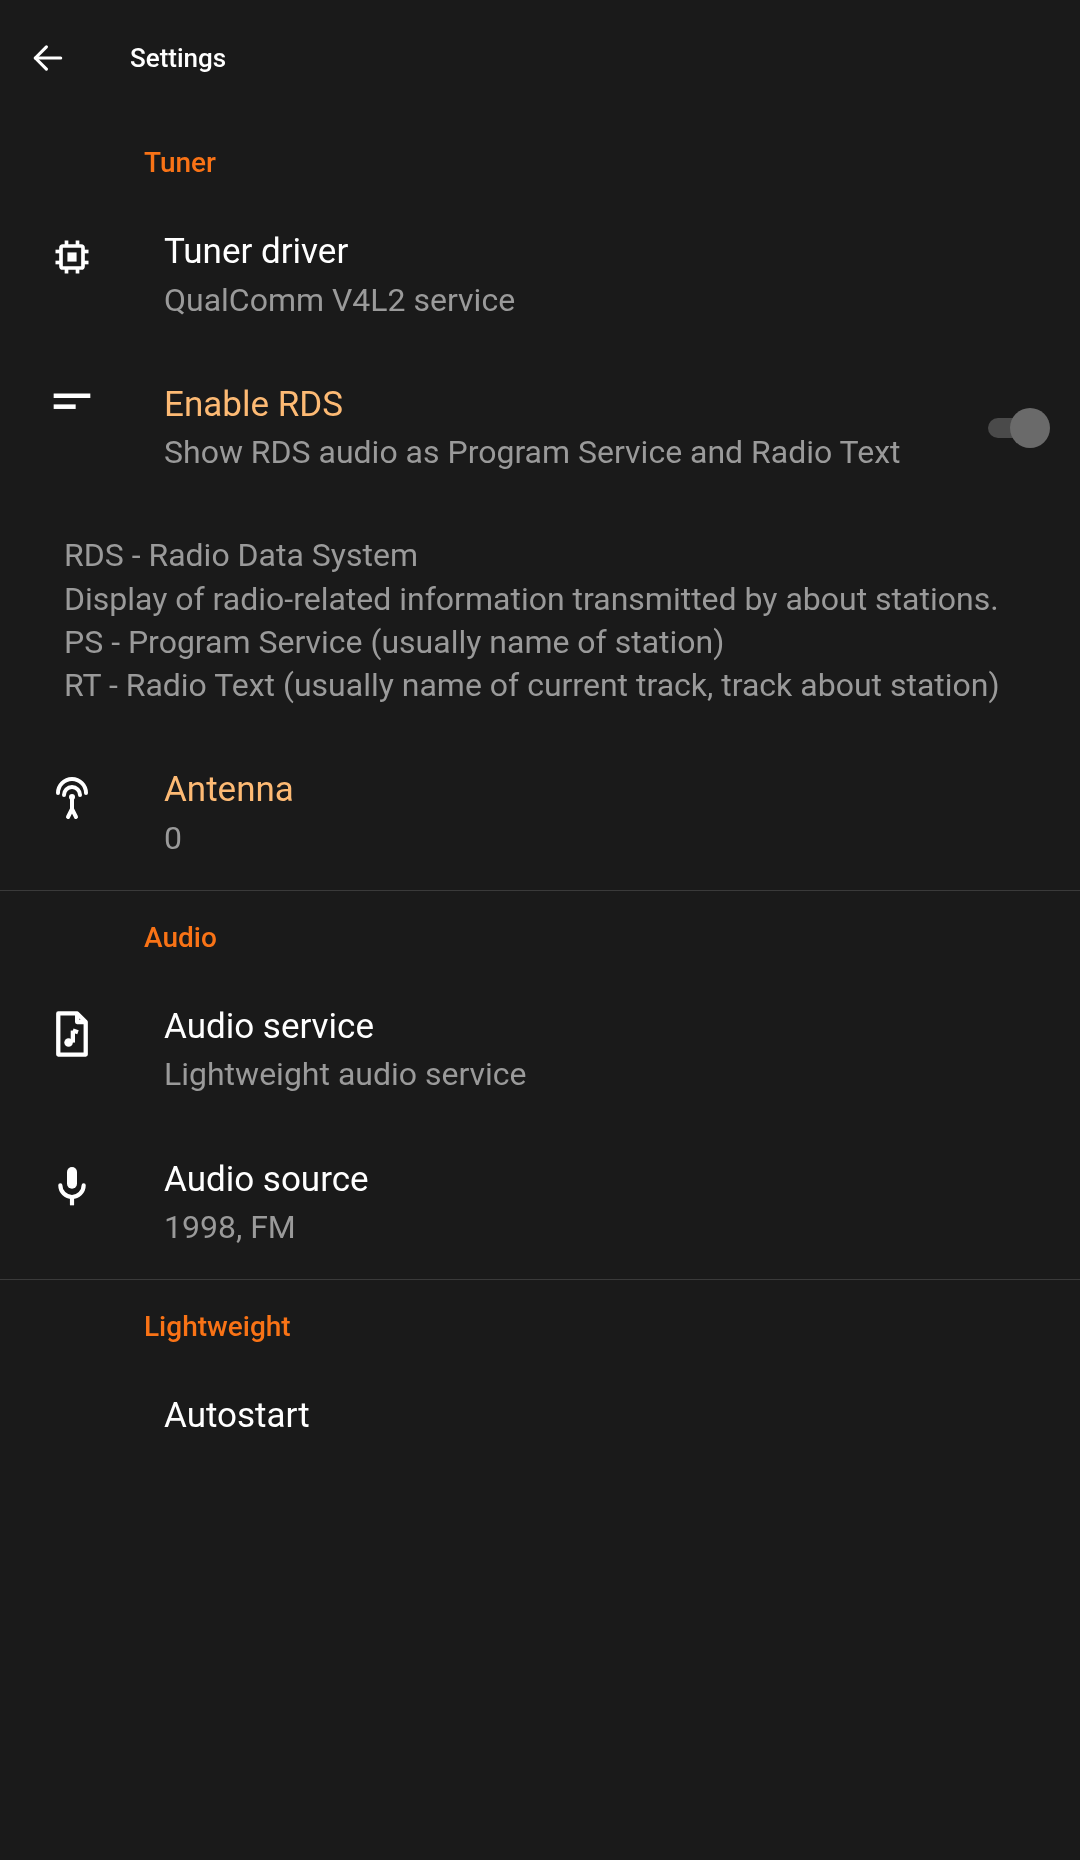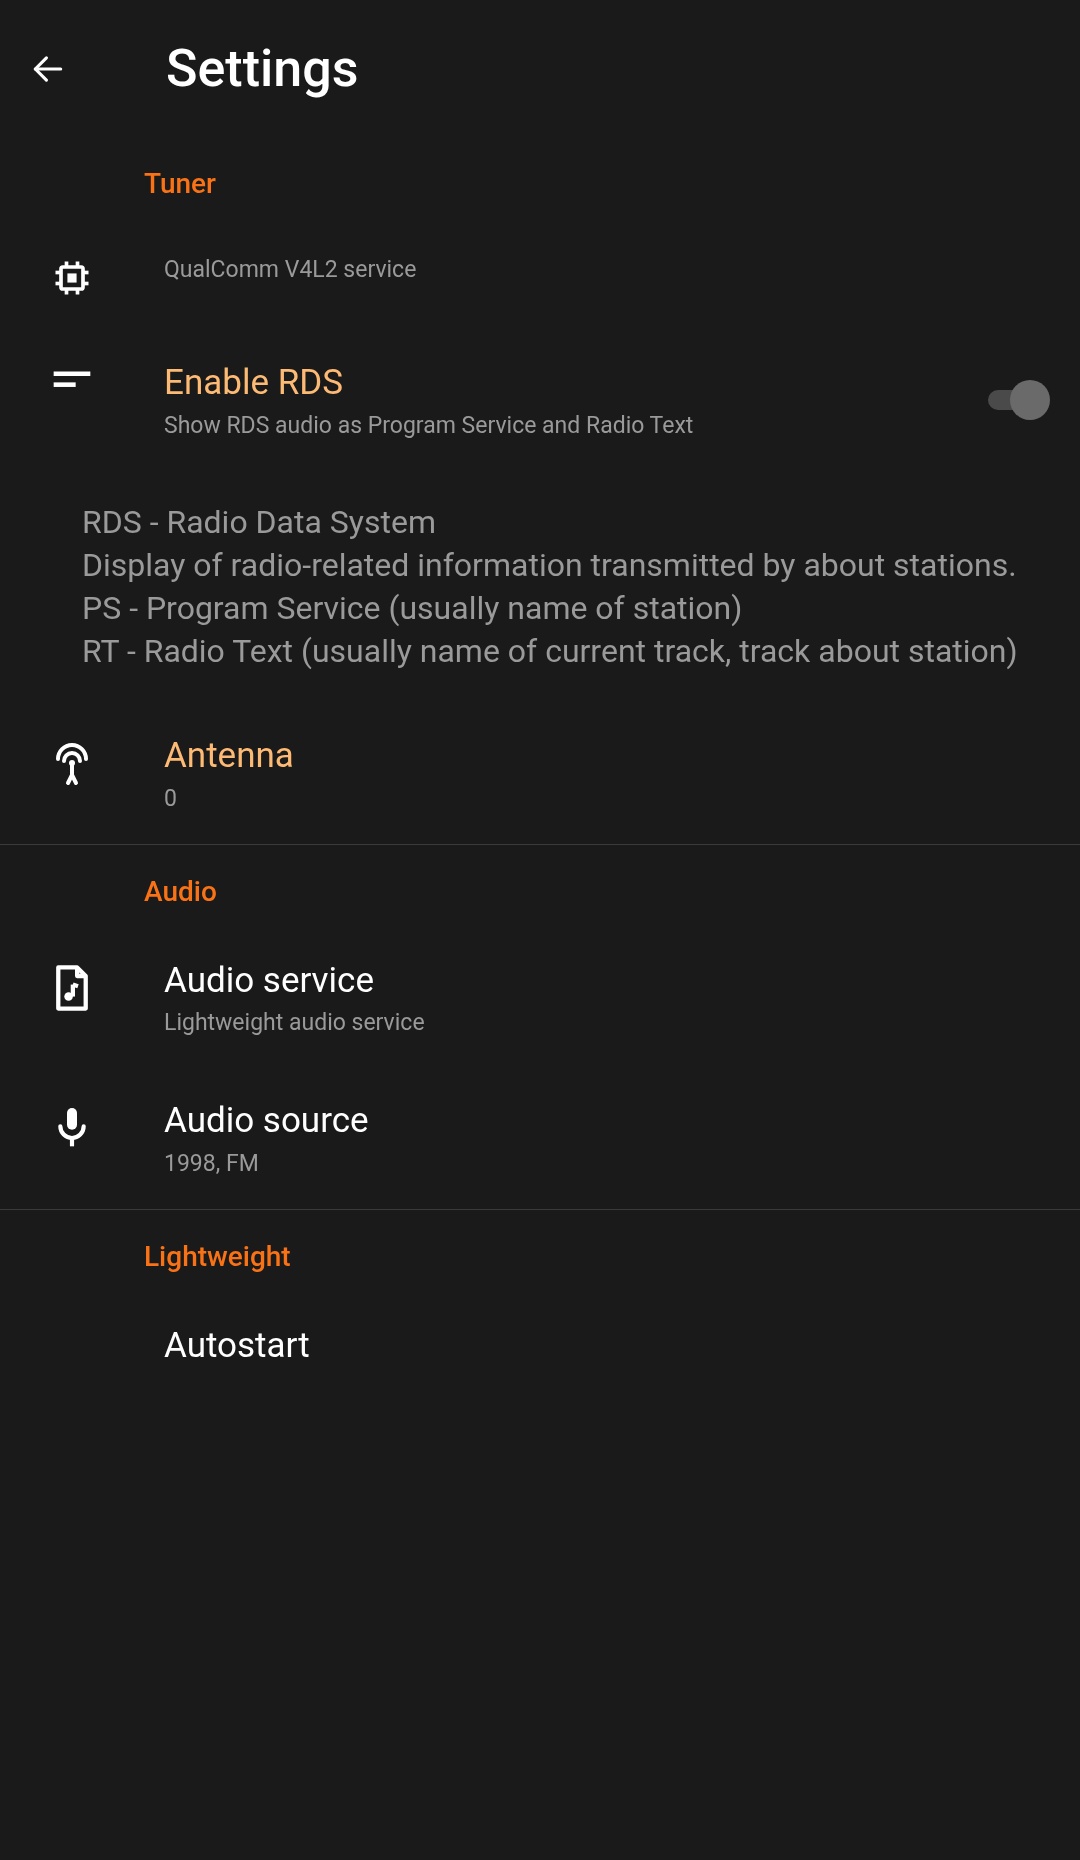--- a/index.html
+++ b/index.html
@@ -22,24 +22,23 @@
       gap: 62px;
     }
     .back-icon {
       width: 40px;
       height: 40px;
       display: flex;
       align-items: center;
       justify-content: center;
     }
     .header-title {
-      font-size: 52px;
+      font-size: 26px;
       font-weight: 500;
       color: #ffffff;
-      margin-left: 36px;
     }
     .section-header {
       padding: 30px 0 20px 144px;
       font-size: 28px;
       font-weight: 500;
       color: #f97316;
     }
     .setting-item {
       display: flex;
       align-items: flex-start;
@@ -58,31 +57,31 @@
       flex: 1;
       padding-right: 20px;
     }
     .setting-title {
       font-size: 35px;
       color: #ffffff;
       font-weight: 400;
       line-height: 1.3;
     }
     .setting-subtitle {
-      font-size: 23px;
+      font-size: 32px;
       color: #9a9a9a;
       font-weight: 400;
       line-height: 1.35;
       margin-top: 4px;
     }
     .setting-title.disabled {
       color: #fdba74;
     }
     .info-block {
-      padding: 30px 30px 30px 82px;
+      padding: 30px 30px 30px 64px;
     }
     .info-text {
       font-size: 32px;
       color: #9a9a9a;
       line-height: 1.35;
     }
     .toggle-container {
       padding-right: 30px;
       display: flex;
       align-items: center;
@@ -148,20 +147,21 @@
       <line x1="15" y1="3" x2="15" y2="6" stroke="#ffffff" stroke-width="2"></line>
       <line x1="9" y1="18" x2="9" y2="21" stroke="#ffffff" stroke-width="2"></line>
       <line x1="15" y1="18" x2="15" y2="21" stroke="#ffffff" stroke-width="2"></line>
       <line x1="3" y1="9" x2="6" y2="9" stroke="#ffffff" stroke-width="2"></line>
       <line x1="3" y1="15" x2="6" y2="15" stroke="#ffffff" stroke-width="2"></line>
       <line x1="18" y1="9" x2="21" y2="9" stroke="#ffffff" stroke-width="2"></line>
       <line x1="18" y1="15" x2="21" y2="15" stroke="#ffffff" stroke-width="2"></line>
     </svg>
   </div>
   <div class="setting-content">
+    <div class="setting-title">Tuner driver</div>
     <div class="setting-subtitle">QualComm V4L2 service</div>
   </div>
 </div>
 
 <div class="setting-item-with-toggle">
   <div class="setting-item">
     <div class="setting-icon">
       <svg width="44" height="30" viewBox="0 0 24 16" fill="none" stroke="#ffffff" stroke-width="2.5">
         <line x1="2" y1="4" x2="22" y2="4"></line>
         <line x1="2" y1="10" x2="14" y2="10"></line>

